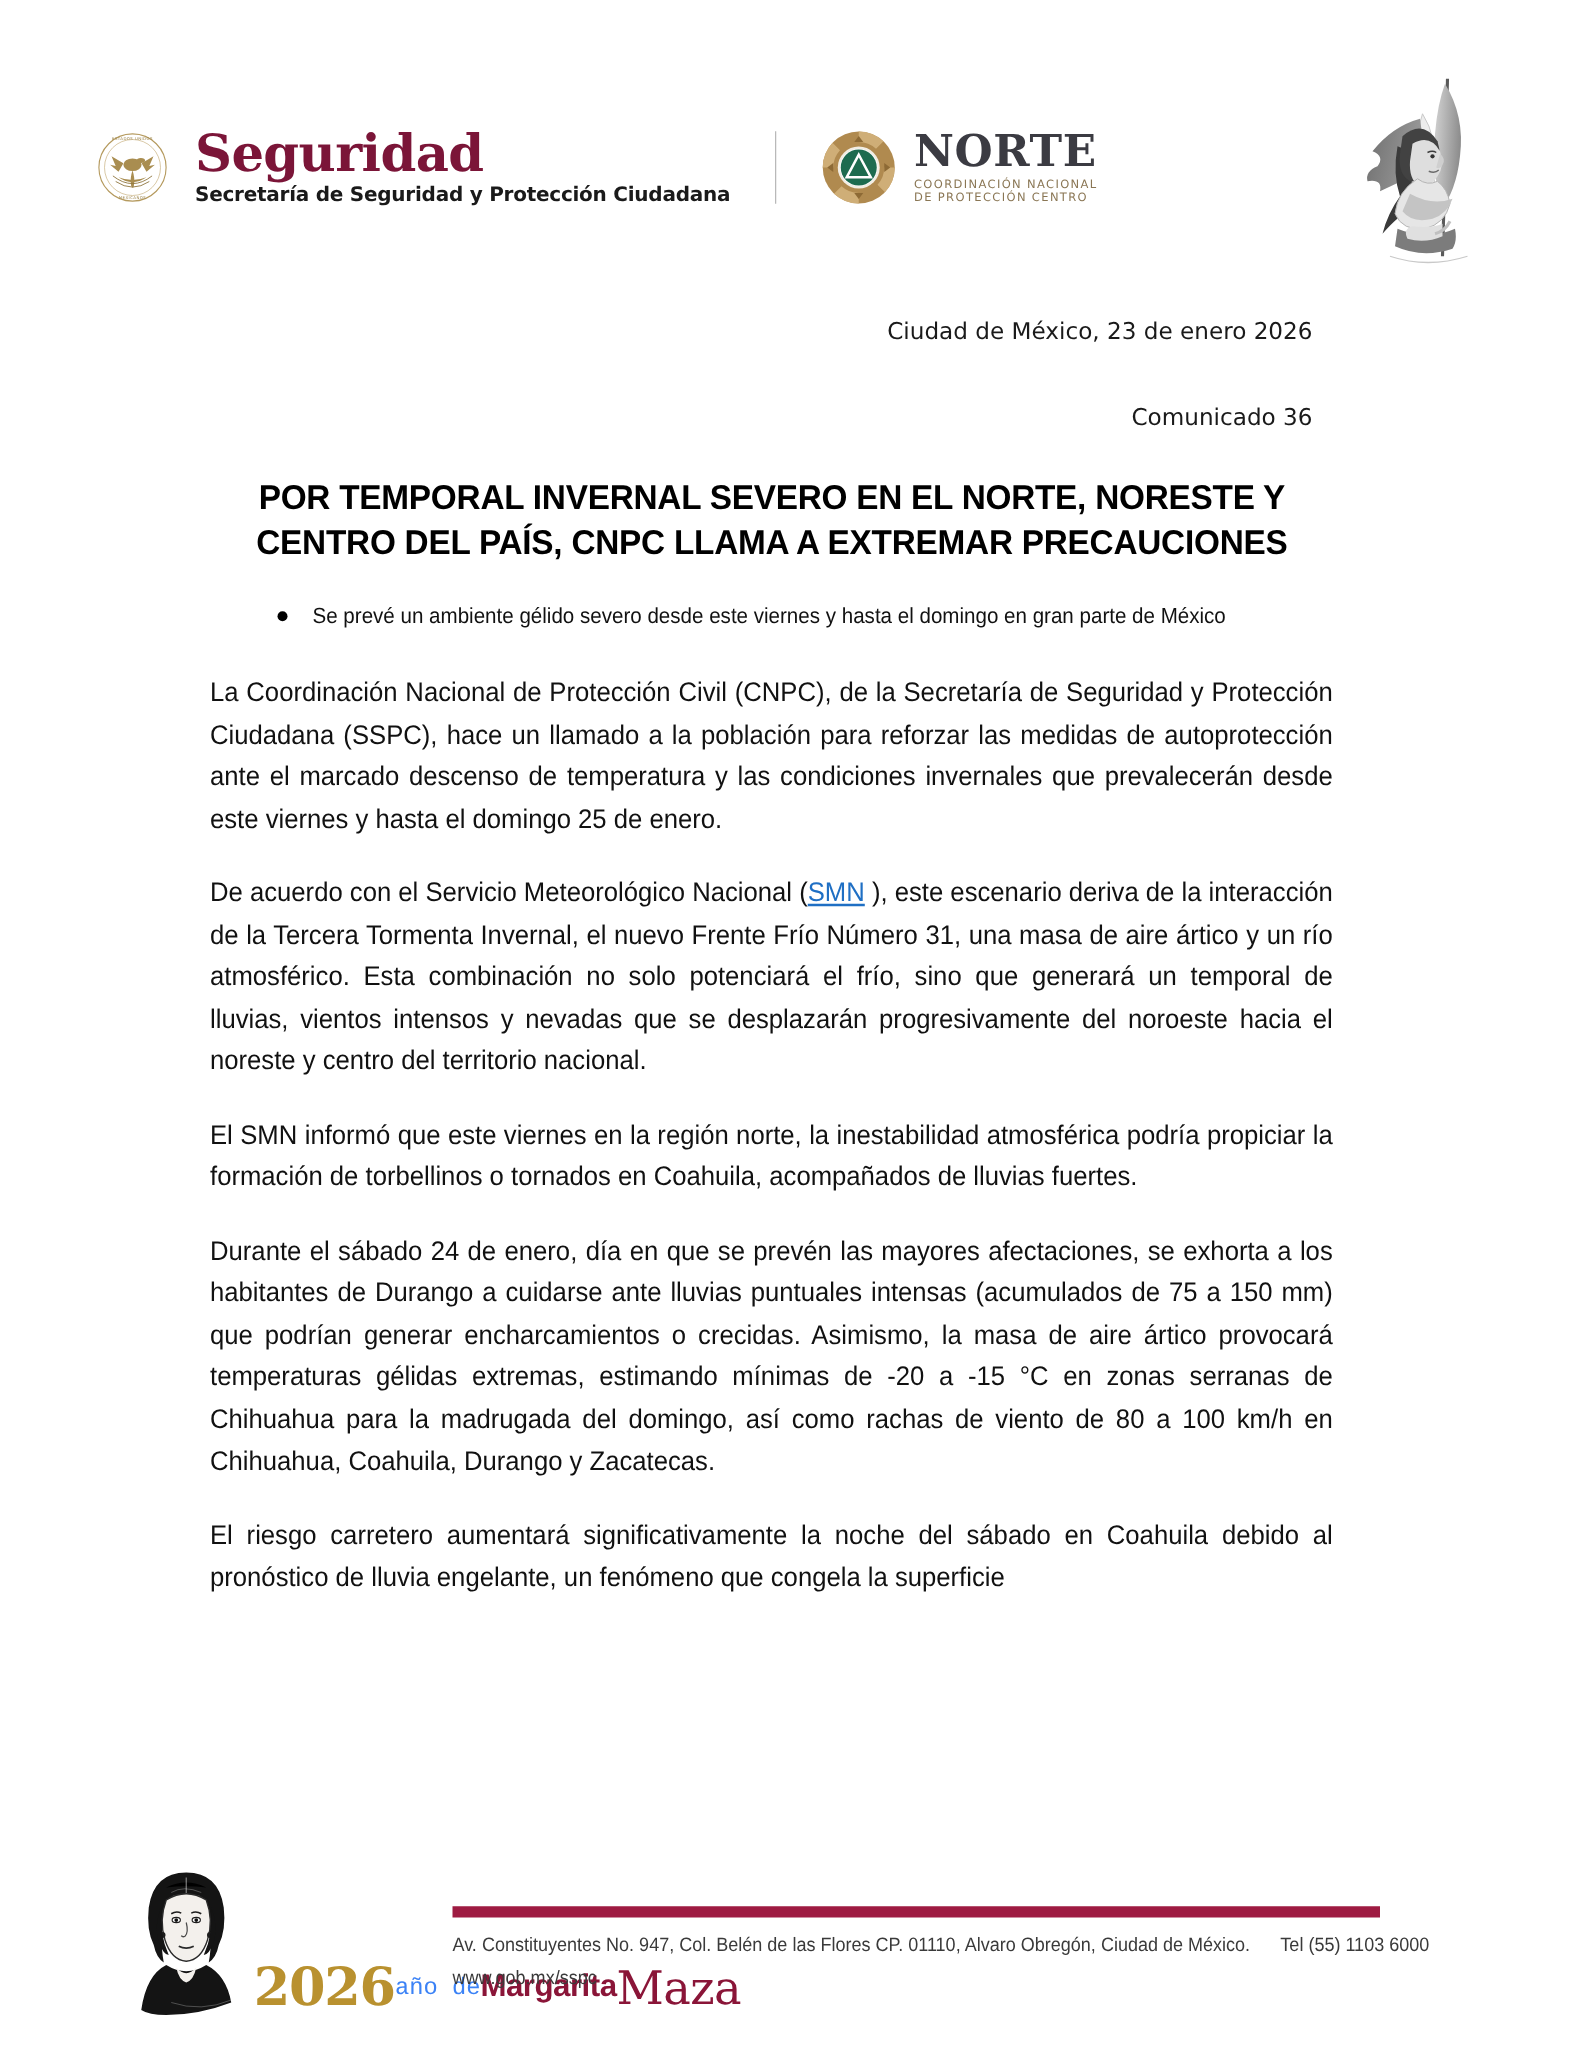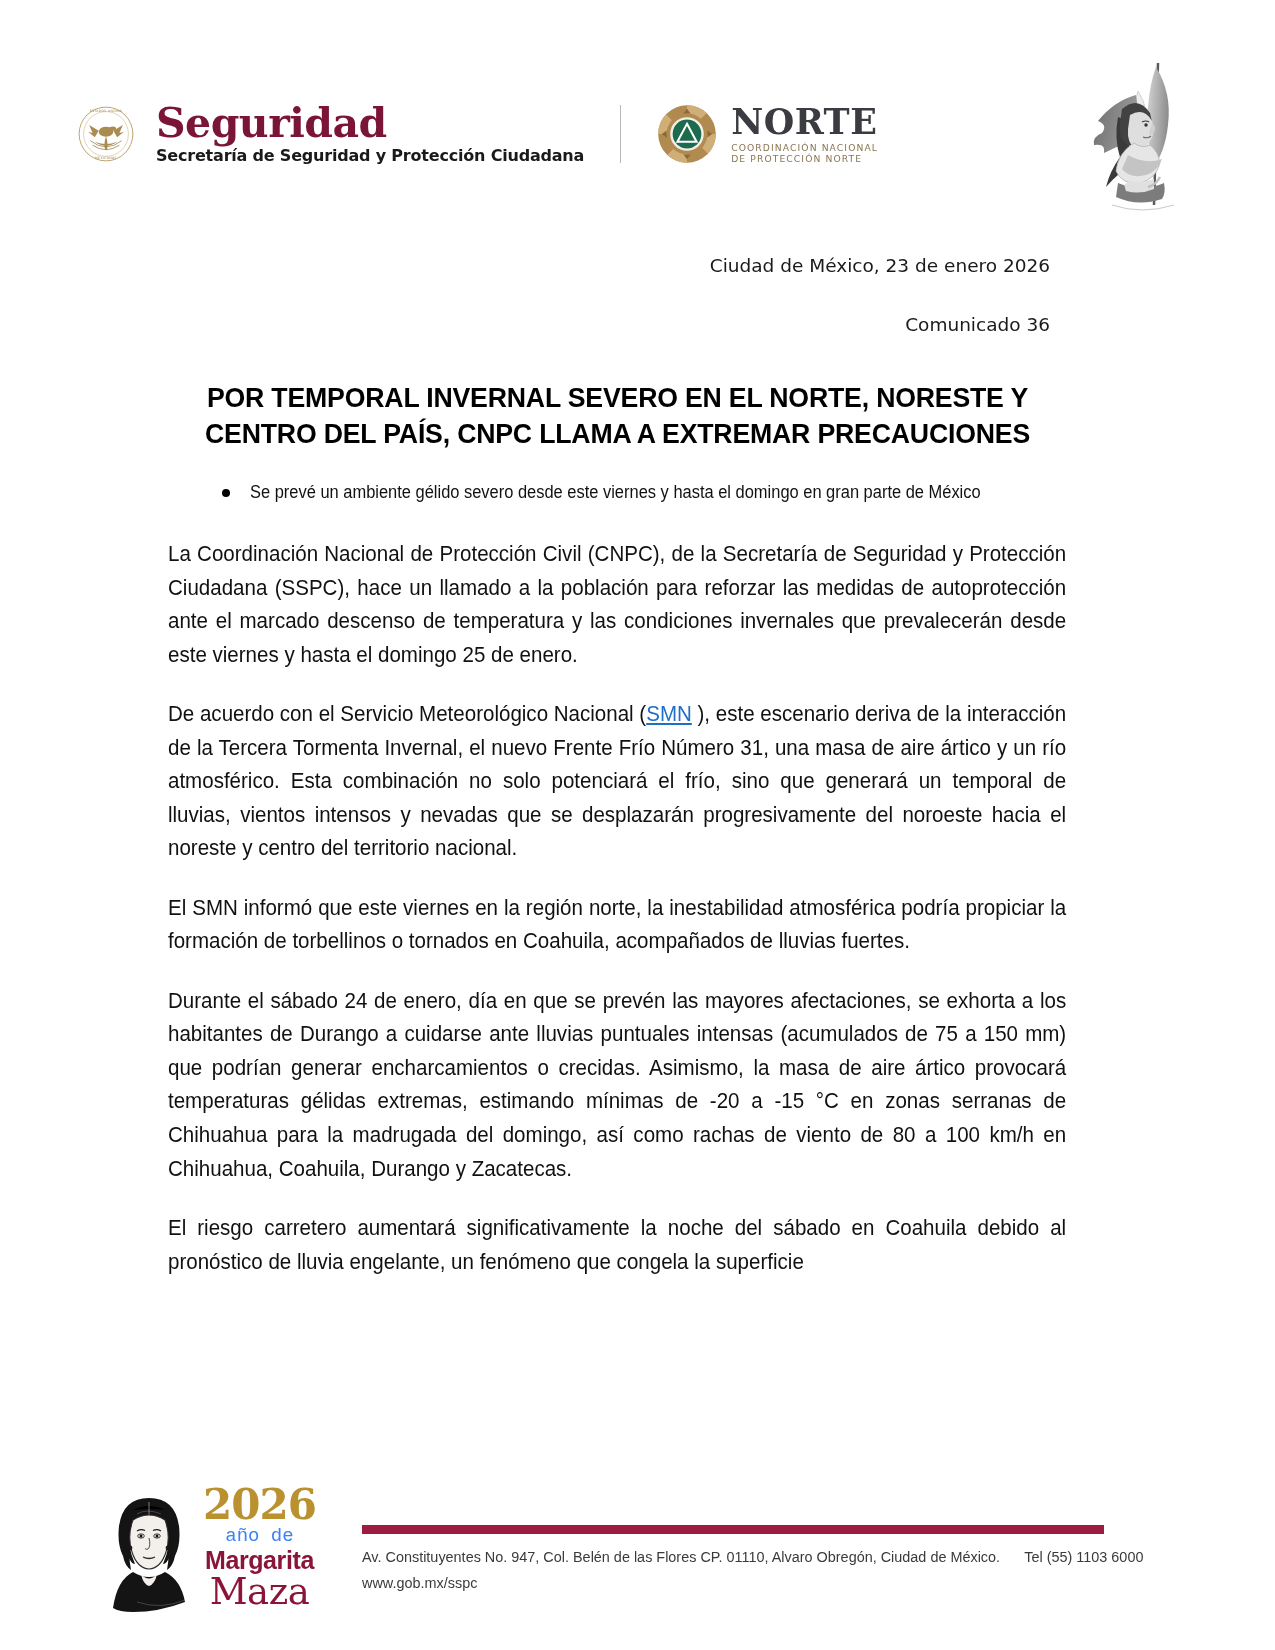--- a/index.html
+++ b/index.html
@@ -91,21 +91,21 @@
   
   .date-line, .comunicado-line {
     position: absolute;
     right: 225px;
     font-size: 18.5px;
     color: #1a1a1a;
     font-family: "DejaVu Sans", sans-serif;
     white-space: nowrap;
   }
   .date-line { top: 255px; }
-  .comunicado-line { top: 314px; }
+  .comunicado-line { top: 324px; }
 
   
   .doc-title {
     position: absolute;
     left: 165px;
     top: 362px;
     width: 905px;
     font-family: "Liberation Sans Narrow", "Liberation Sans", sans-serif;
     font-size: 27.5px;
     font-weight: 700;
@@ -182,21 +182,21 @@
     position: absolute;
     left: 103px;
     bottom: 38px;
     display: flex;
     align-items: flex-end;
     gap: 8px;
   }
   .marg-portrait { width: 92px; height: 120px; flex: 0 0 auto; }
   .marg-text {
     display: flex;
-    flex-direction: column;
+    flex-direction: row;
     align-items: center;
     line-height: 1;
     padding-bottom: 2px;
   }
   .marg-2026 {
     font-family: "DejaVu Serif", serif;
     font-size: 42px;
     font-weight: 700;
     color: #b9912f;
     letter-spacing: -1px;
@@ -315,21 +315,21 @@
           <circle cx="50" cy="50" r="28" fill="#f2ede3"></circle>
           <circle cx="50" cy="50" r="25" fill="#ffffff"></circle>
           <circle cx="50" cy="50" r="24" fill="#1d6b4f"></circle>
           <path d="M50 33 L66 63 H34 Z" fill="none" stroke="#ffffff" stroke-width="3.4"></path>
         </svg>
       </div>
 
       <div class="cnpc-text-wrap">
         <div class="cnpc-title">NORTE</div>
         <div class="cnpc-sub">COORDINACIÓN NACIONAL</div>
-        <div class="cnpc-sub" style="margin-top:0">DE PROTECCIÓN NORTE</div>
+        <div class="cnpc-sub" style="margin-top:0">DE PROTECCIÓN CENTRO</div>
       </div>
     </div>
   </div>
 
   <div class="flag-art">
     <svg viewBox="0 0 160 165" width="160" height="165">
       <defs>
         <linearGradient id="flagL" x1="0" y1="0" x2="1" y2="0.3">
           <stop offset="0" stop-color="#6e6e6e"></stop>
           <stop offset="1" stop-color="#9a9a9a"></stop>

